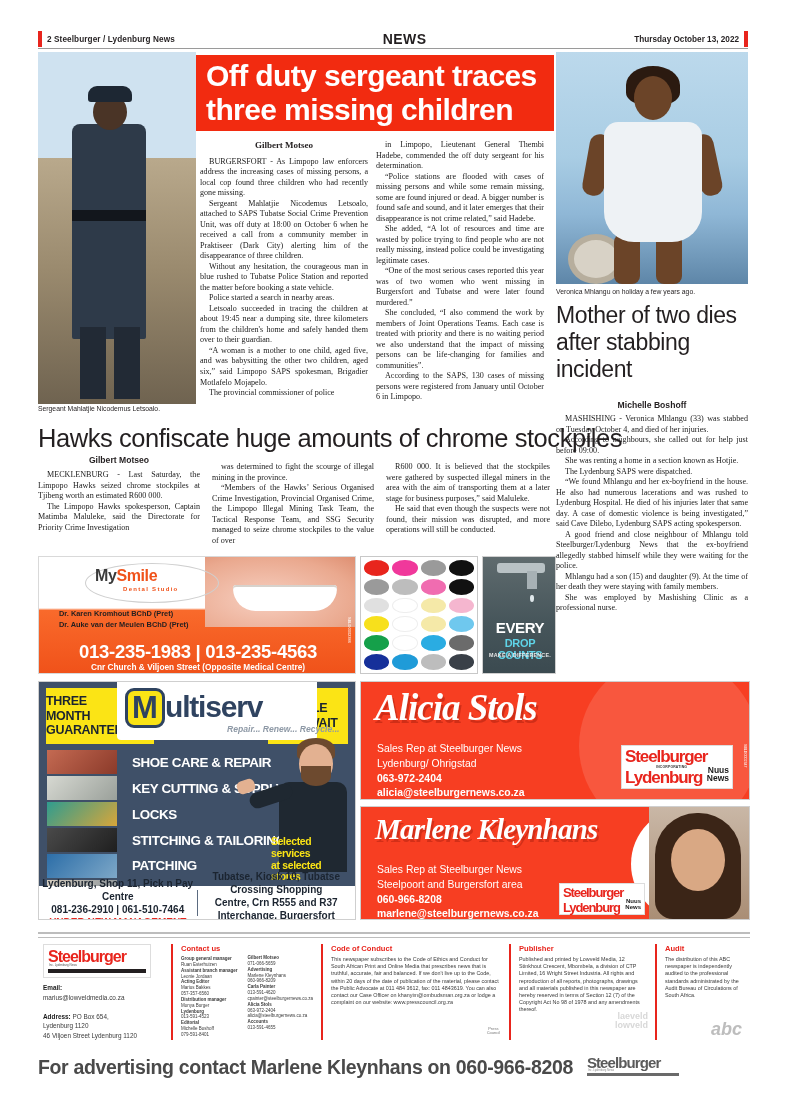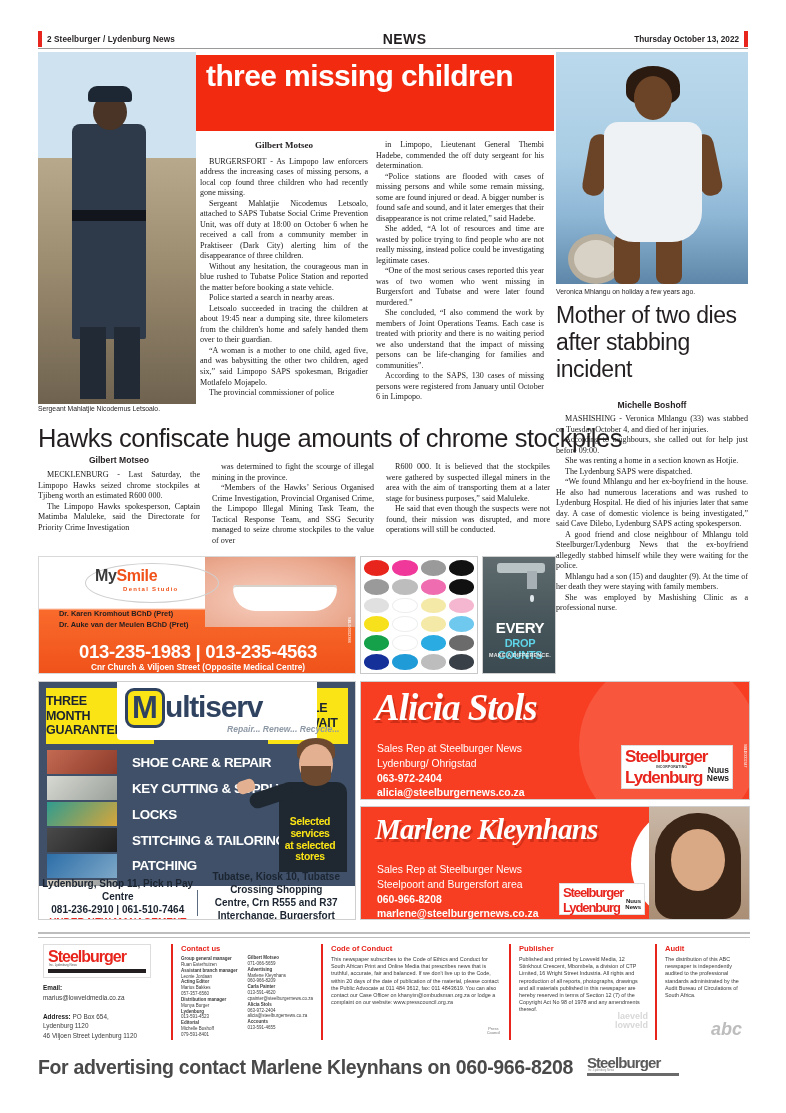--- a/index.html
+++ b/index.html
@@ -169,21 +169,21 @@
   .ms-services{ position:absolute; left:84px; top:68px; width:200px; }
   .ms-services div{ font-size:13.4px; font-weight:bold; color:#fff; line-height:1.93; letter-spacing:-0.4px;}
   .ms-man{ position:absolute; right:0px; top:58px; width:96px; height:132px;
     background:linear-gradient(180deg, rgba(255,255,255,0) 0%, rgba(20,28,38,0.0) 100%);}
   .man-head{ position:absolute; right:22px; top:4px; width:34px; height:40px; background:#e3b191; border-radius:50%;}
   .man-hair{ position:absolute; right:20px; top:-2px; width:38px; height:22px; background:#6d4a2f; border-radius:50% 50% 20% 20%;}
   .man-beard{ position:absolute; right:24px; top:26px; width:30px; height:20px; background:#6d4a2f; border-radius:0 0 50% 50%;}
   .man-body{ position:absolute; right:8px; top:42px; width:68px; height:90px; background:#1f2831; border-radius:10px 10px 0 0;}
   .man-armL{ position:absolute; right:62px; top:48px; width:44px; height:16px; background:#1f2831; border-radius:8px; transform:rotate(-18deg);}
   .man-handL{ position:absolute; right:100px; top:40px; width:18px; height:13px; background:#e3b191; border-radius:5px; transform:rotate(-18deg);}
-  .ms-selected{ position:absolute; right:6px; bottom:56px; width:78px; text-align:center;
+  .ms-selected{ position:absolute; right:6px; bottom:36px; width:78px; 
     font-size:10.4px; font-weight:bold; color:#fbe415; line-height:1.12; letter-spacing:-0.3px;}
   .ms-footer{ position:absolute; left:0; bottom:0; width:100%; height:33px; background:#fff;
     display:flex; align-items:center; }
   .ms-fcol{ flex:1; text-align:center; font-size:10px; font-weight:bold; color:#1b2430; line-height:1.30;}
   .ms-fcol .red{ color:#e8251d; }
   .ms-fdiv{ width:1px; height:26px; background:#5b6b80;}
 
   
   .ad-alicia {
     position:absolute; left:360px; top:681px; width:390px; height:119px;
@@ -266,20 +266,21 @@
     <div class="cop-body"></div>
     <div class="cop-belt"></div>
     <div class="cop-head"></div>
     <div class="cop-cap"></div>
     <div class="cop-legL"></div>
     <div class="cop-legR"></div>
   </div>
   <div class="cap-main">Sergeant Mahlatjie Nicodemus Letsoalo.</div>
 
   <div class="headline-box">
+    <div class="h1">Off duty  sergeant traces</div>
     <div class="h1">three missing children</div>
   </div>
 
   <div class="col" id="story1-col1">
     <div class="byline">Gilbert Motseo</div>
     <div>
         <div style="text-indent: 9px;">BURGERSFORT - As Limpopo law enforcers address the increasing cases of missing persons, a local cop found three children who had recently gone missing.</div>
         <div style="text-indent: 9px;">Sergeant Mahlatjie Nicodemus Letsoalo, attached to SAPS Tubatse Social Crime Prevention Unit, was off duty at 18:00 on October 6 when he received a call from a community member in Praktiseer (Dark City) alerting him of the disappearance of three children.</div>
         <div style="text-indent: 9px;">Without any hesitation, the courageous man in blue rushed to Tubatse Police Station and reported the matter before booking a state vehicle.</div>
         <div style="text-indent: 9px;">Police started a search in nearby areas.</div>

